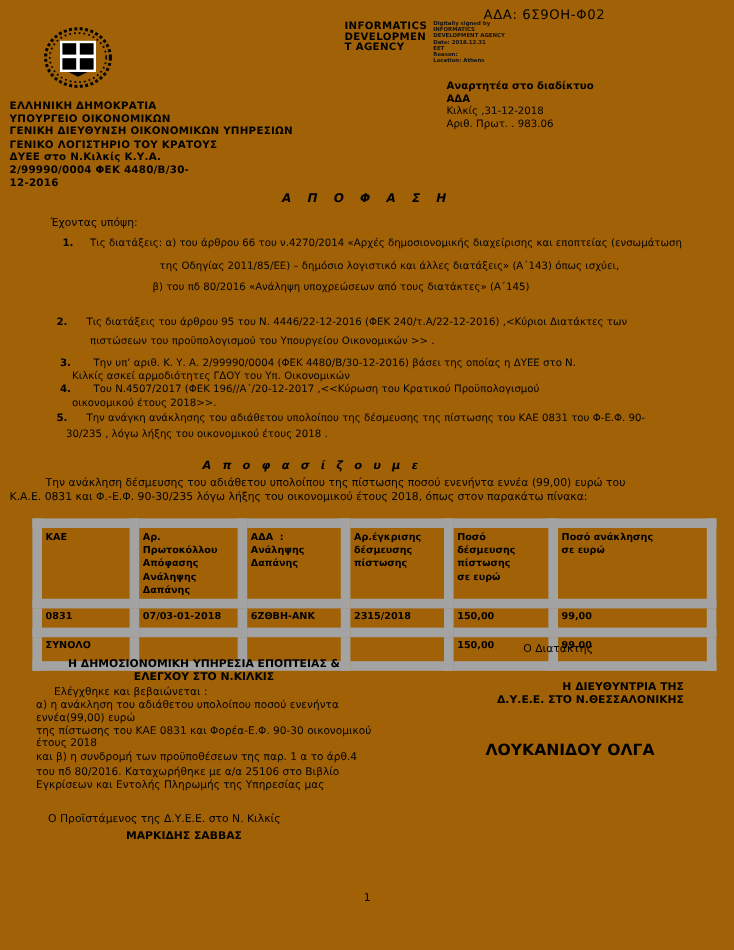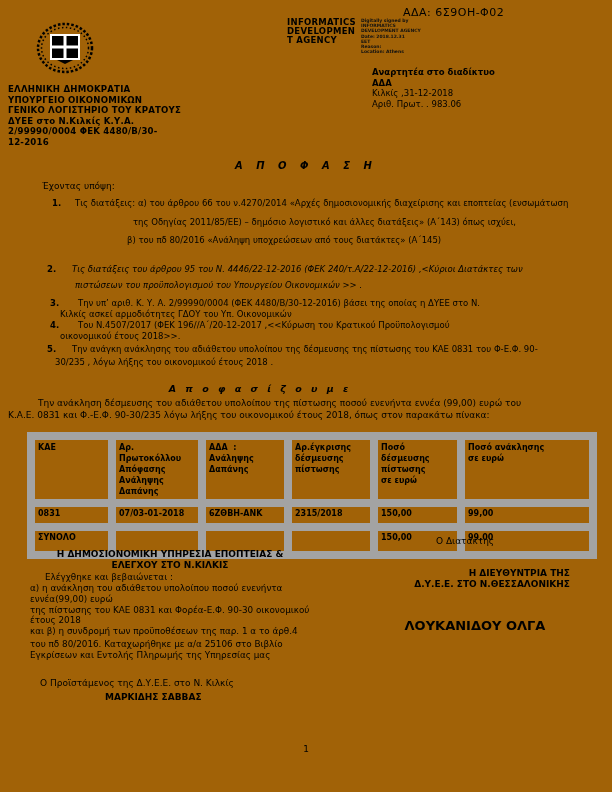--- a/index.html
+++ b/index.html
@@ -26,21 +26,21 @@
   .having{left:42px;top:181px;font-size:9px;}
   
   .item{position:absolute;font-size:8.5px;}
   .item .num{position:absolute;left:0;top:0;font-weight:bold;}
   .item .txt{margin-left:0;}
   .item1{left:52px;top:194px;line-height:18.5px;width:540px;}
   .item1 .txt{padding-left:23px;}
   .item1 .l2{margin-left:58px;}
   .item1 .l3{margin-left:52px;}
   .item2{left:47px;top:261px;line-height:16px;width:545px;}
-  .item2 .txt{padding-left:25px;font-style:italic;}
+  .item2 .txt{padding-left:25px;}
   .item2 .l2{margin-left:3px;}
   .item3{left:50px;top:298px;line-height:10.5px;width:540px;}
   .item3 .txt{padding-left:28px;}
   .item3 .l2{margin-left:-18px;}
   .item4{left:50px;top:320px;line-height:10.5px;width:540px;}
   .item4 .txt{padding-left:28px;}
   .item4 .l2{margin-left:-18px;}
   .item5{left:47px;top:343px;line-height:13px;width:548px;}
   .item5 .txt{padding-left:25px;}
   .item5 .l2{margin-left:-17px;}
@@ -106,20 +106,21 @@
   <div class="abs hdr-right">
     <div class="b">Αναρτητέα στο διαδίκτυο</div>
     <div class="b">ΑΔΑ</div>
     <div>Κιλκίς ,31-12-2018</div>
     <div>Αριθ. Πρωτ. . 983.06</div>
   </div>
 
   <div class="abs hdr-left">
     <div>ΕΛΛΗΝΙΚΗ ΔΗΜΟΚΡΑΤΙΑ</div>
     <div>ΥΠΟΥΡΓΕΙΟ ΟΙΚΟΝΟΜΙΚΩΝ</div>
+    <div>ΓΕΝΙΚΗ ΔΙΕΥΘΥΝΣΗ ΟΙΚΟΝΟΜΙΚΩΝ ΥΠΗΡΕΣΙΩΝ</div>
     <div>ΓΕΝΙΚΟ ΛΟΓΙΣΤΗΡΙΟ ΤΟΥ ΚΡΑΤΟΥΣ</div>
     <div>ΔΥΕΕ στο Ν.Κιλκίς  Κ.Υ.Α.</div>
     <div>2/99990/0004  ΦΕΚ 4480/Β/30-</div>
     <div>12-2016</div>
   </div>
 
   <div class="abs title">Α Π Ο Φ Α Σ Η</div>
   <div class="abs having">Έχοντας υπόψη:</div>
 
   <div class="item item1">

